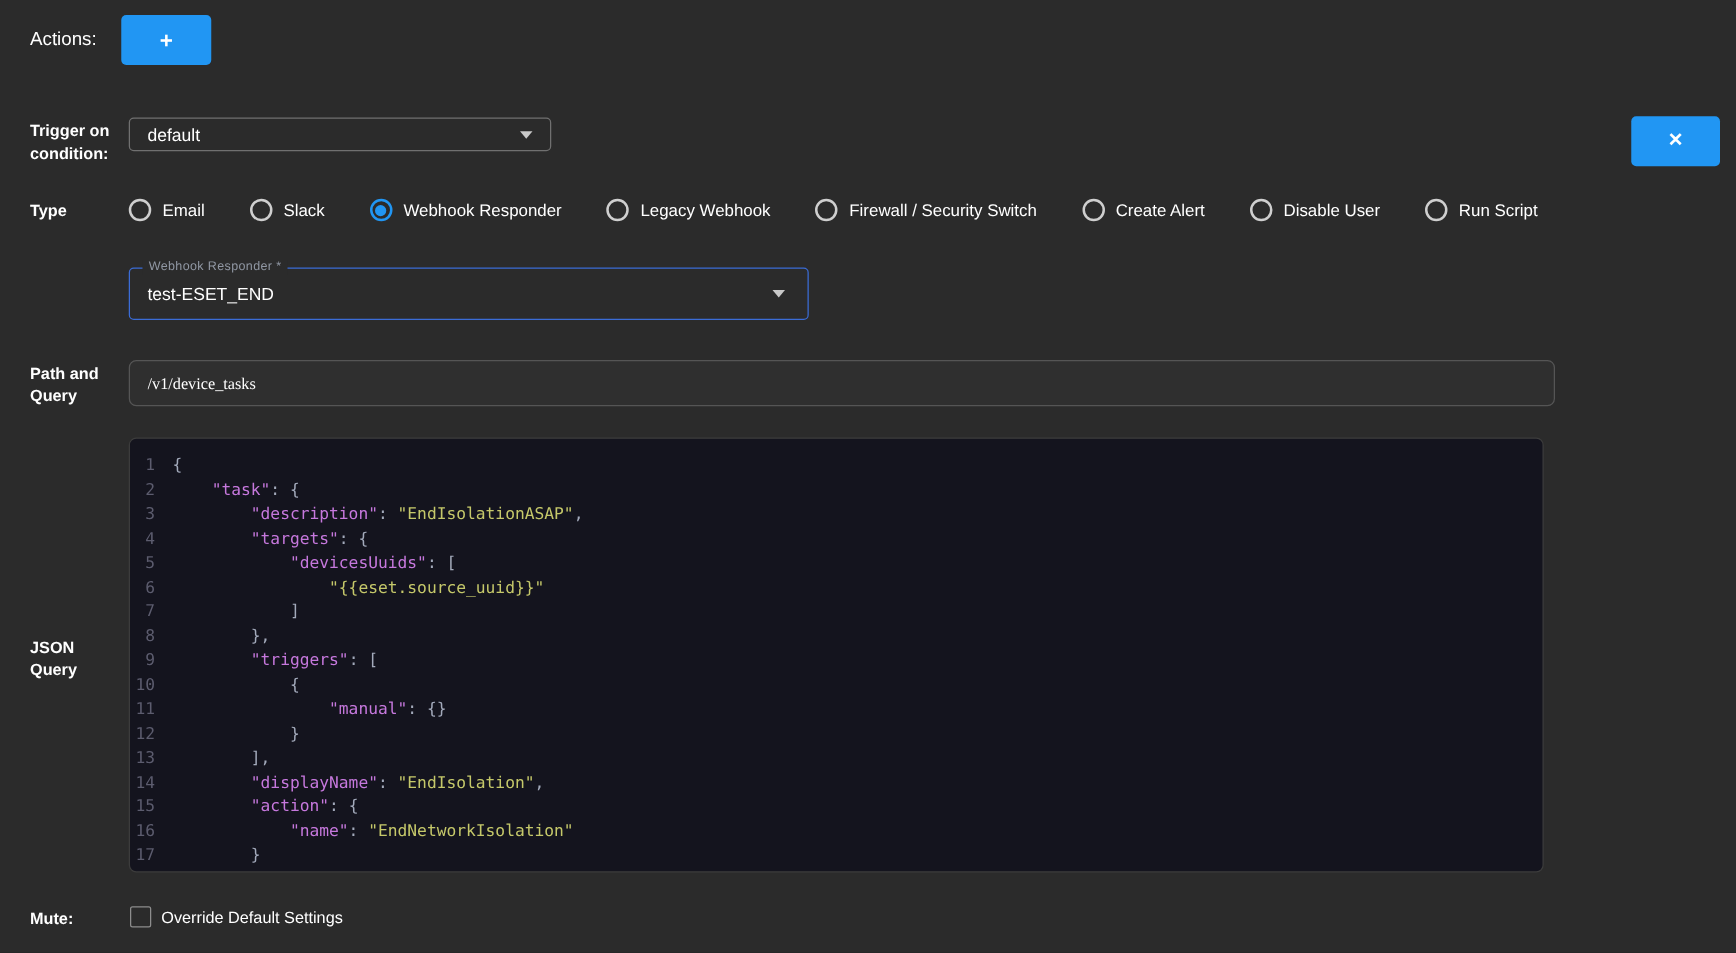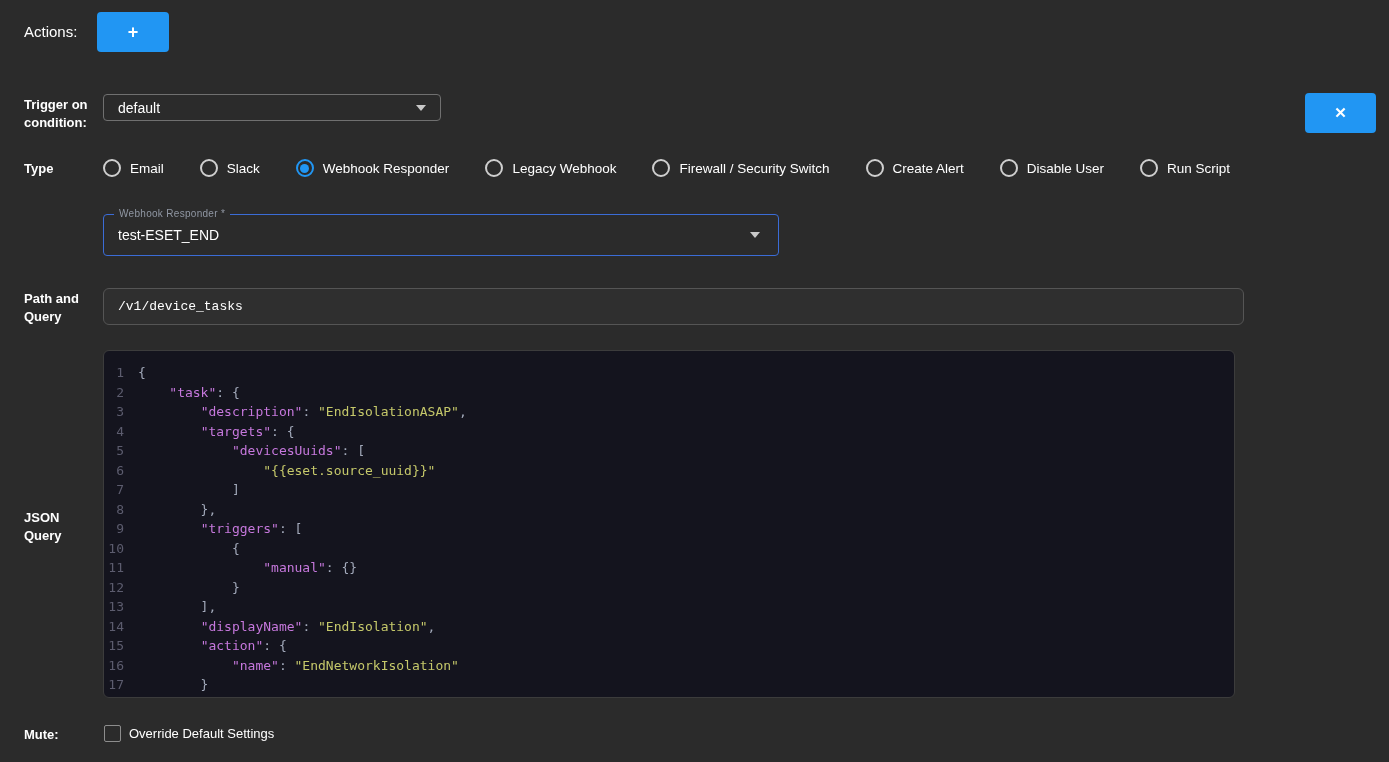--- a/index.html
+++ b/index.html
@@ -111,21 +111,21 @@
   .radio-item.selected .radio-circle { border-color: #2196f3; }
   .radio-item.selected .radio-dot { background: #2196f3; }
   .radio-label {
     font-size: 13.5px;
     color: #ffffff;
     white-space: nowrap;
   }
   
   .webhook-select {
     left: 103px; top: 214px;
-    width: 676px; height: 42px;
+    width: 544px; height: 42px;
     border: 1px solid #3b6cd6;
     padding: 0 18px 0 14px;
   }
   .float-label {
     position: absolute;
     top: -7px; left: 10px;
     background: #2b2b2b;
     padding: 0 5px;
     font-size: 10px;
     color: #9097a3;
@@ -136,21 +136,21 @@
   .path-input {
     position: absolute;
     left: 103px; top: 288px;
     width: 1141px; height: 37px;
     background: #2f2f2f;
     border: 1px solid #555555;
     border-radius: 6px;
     color: #ffffff;
     font-size: 13px;
     padding: 0 14px;
-    font-family: Liberation Mono, monospace;
+    font-family: Liberation Serif, serif;
     outline: none;
   }
   
   .json-editor {
     position: absolute;
     left: 103px; top: 350px;
     width: 1132px; height: 348px;
     background: #14141e;
     border: 1px solid #3c3c3c;
     border-radius: 6px;

